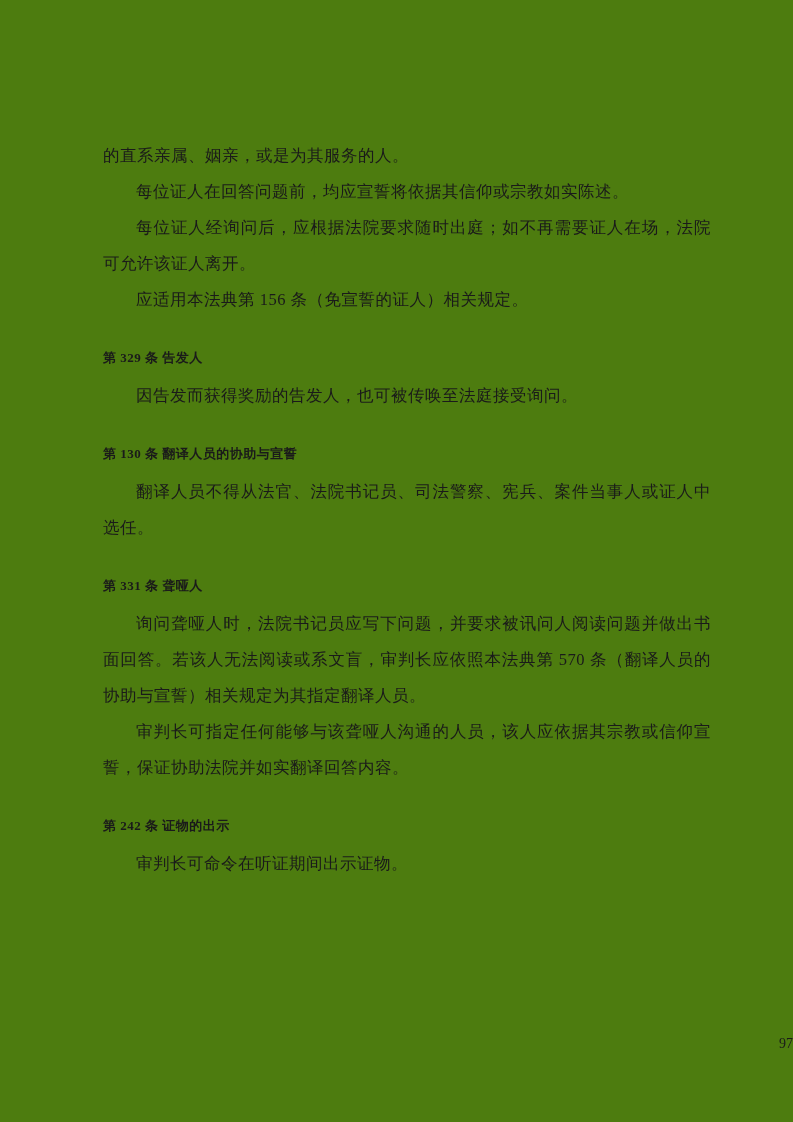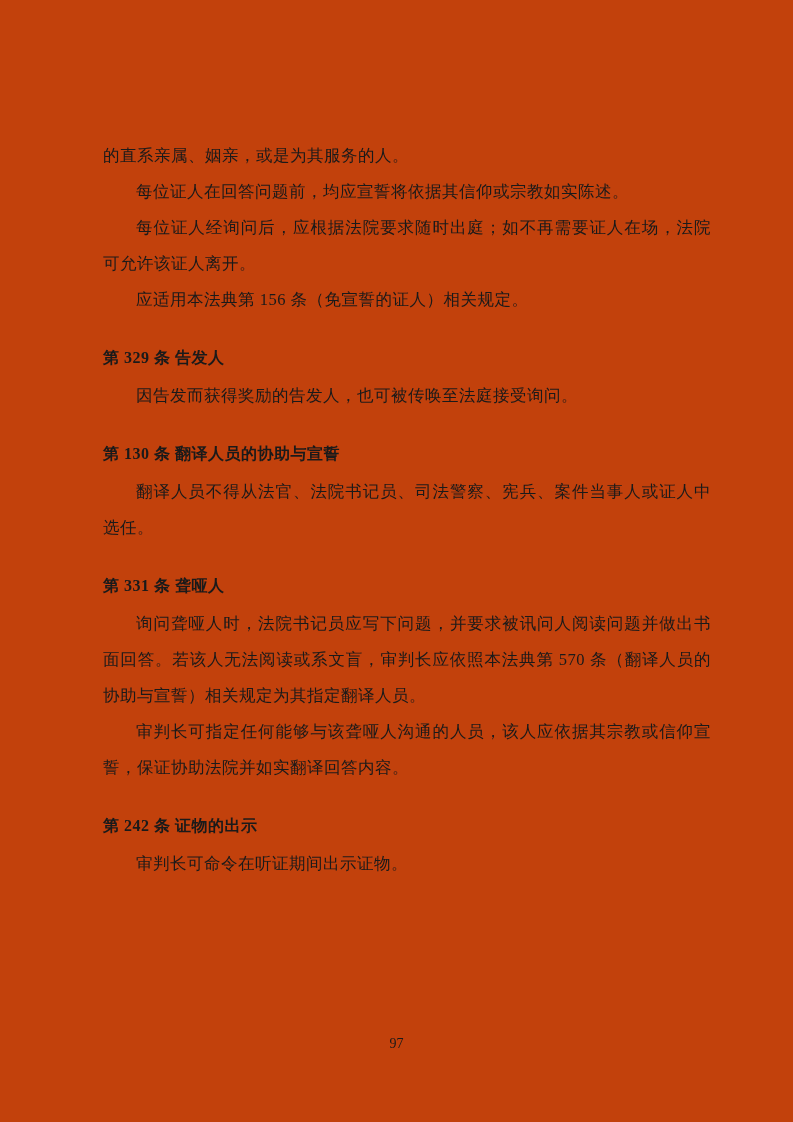--- a/index.html
+++ b/index.html
@@ -4,21 +4,21 @@
 <style>
   html, body {
     margin: 0;
     padding: 0;
     background: #ffffff;
   }
   .page {
     position: relative;
     width: 793px;
     height: 1122px;
-    background: #c2410c;
+    background: #4d7c0f;
     color: #1a1a1a;
     font-family: "Liberation Serif", "DejaVu Serif", serif;
     overflow: hidden;
     box-sizing: border-box;
   }
   .content {
     position: absolute;
     top: 138px;
     left: 103px;
     width: 608px;
@@ -32,31 +32,31 @@
     letter-spacing: 0.5px;
   }
   p.body.no-indent {
     text-indent: 0;
   }
   section.article {
     margin-top: 22px;
   }
   h2.heading {
     margin: 0 0 2px 0;
-    font-size: 16px;
+    font-size: 13px;
     font-weight: bold;
     line-height: 36px;
     letter-spacing: 0.5px;
   }
   .page-number {
     position: absolute;
     top: 1036px;
     left: 0;
     width: 100%;
-    text-align: center;
+    text-align: right;
     font-size: 14px;
     color: #1a1a1a;
   }
 </style>
 </head>
 <body>
 
 <div class="page">
   <div class="content">
 

